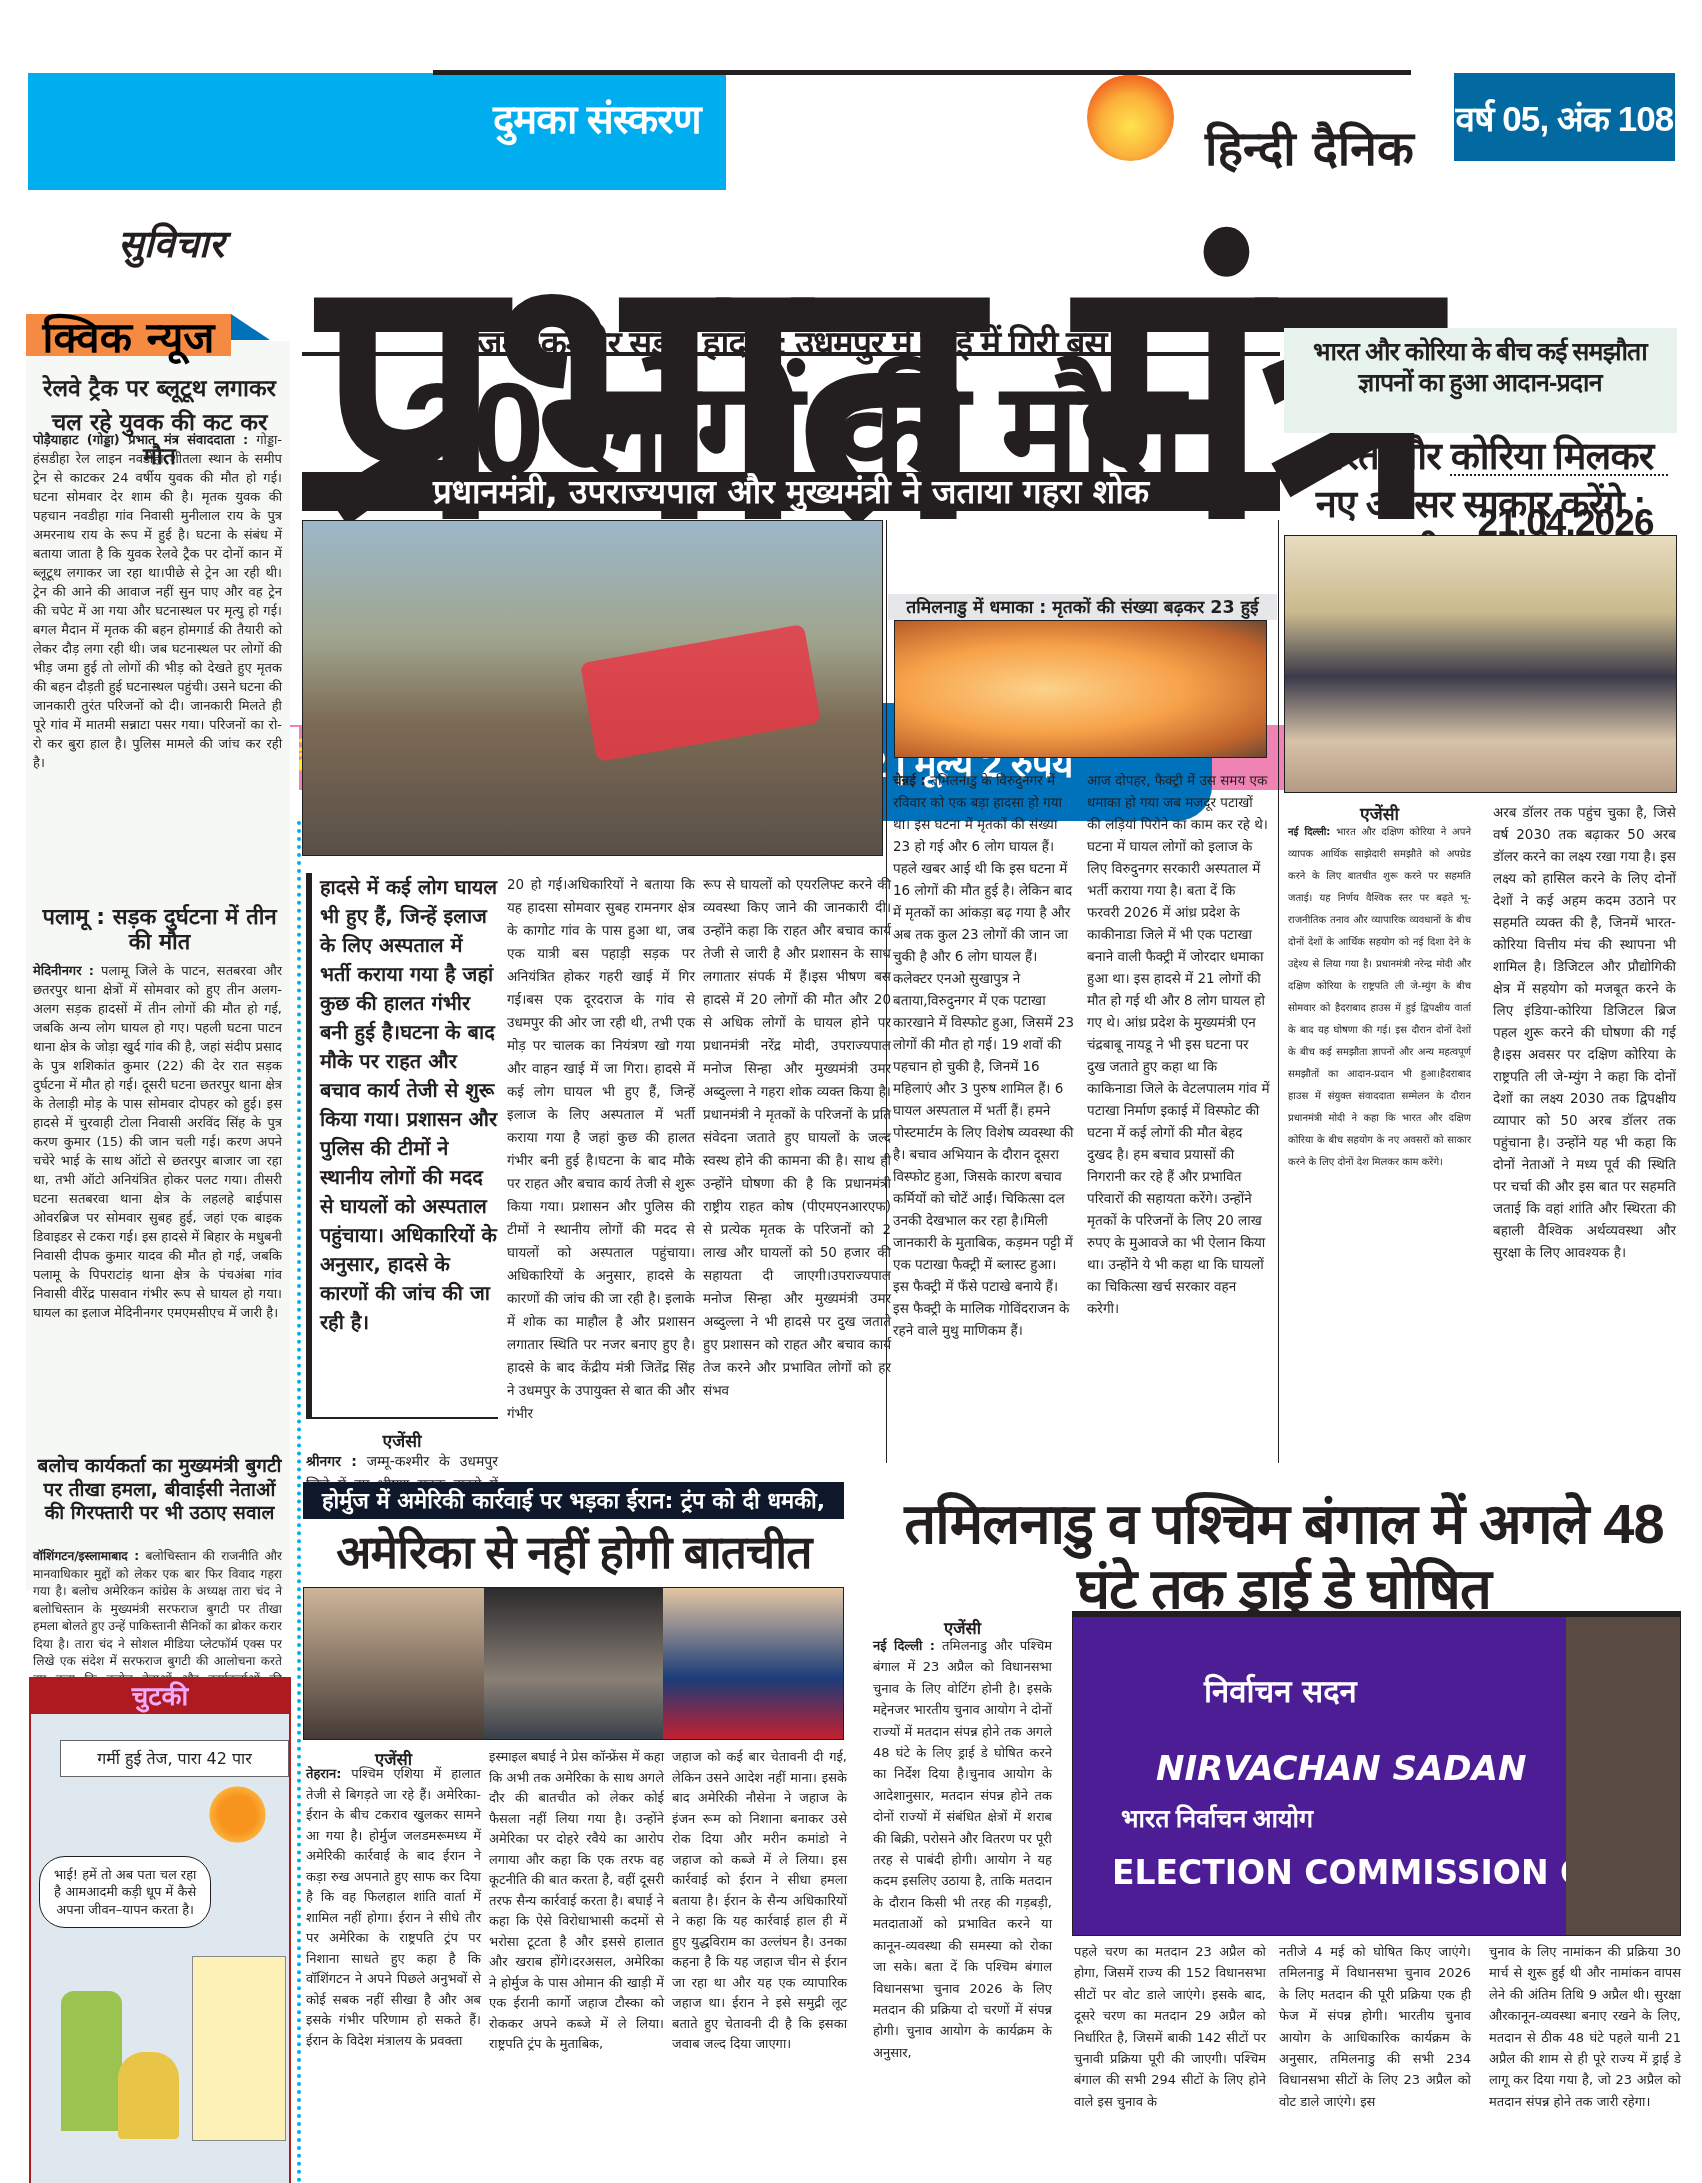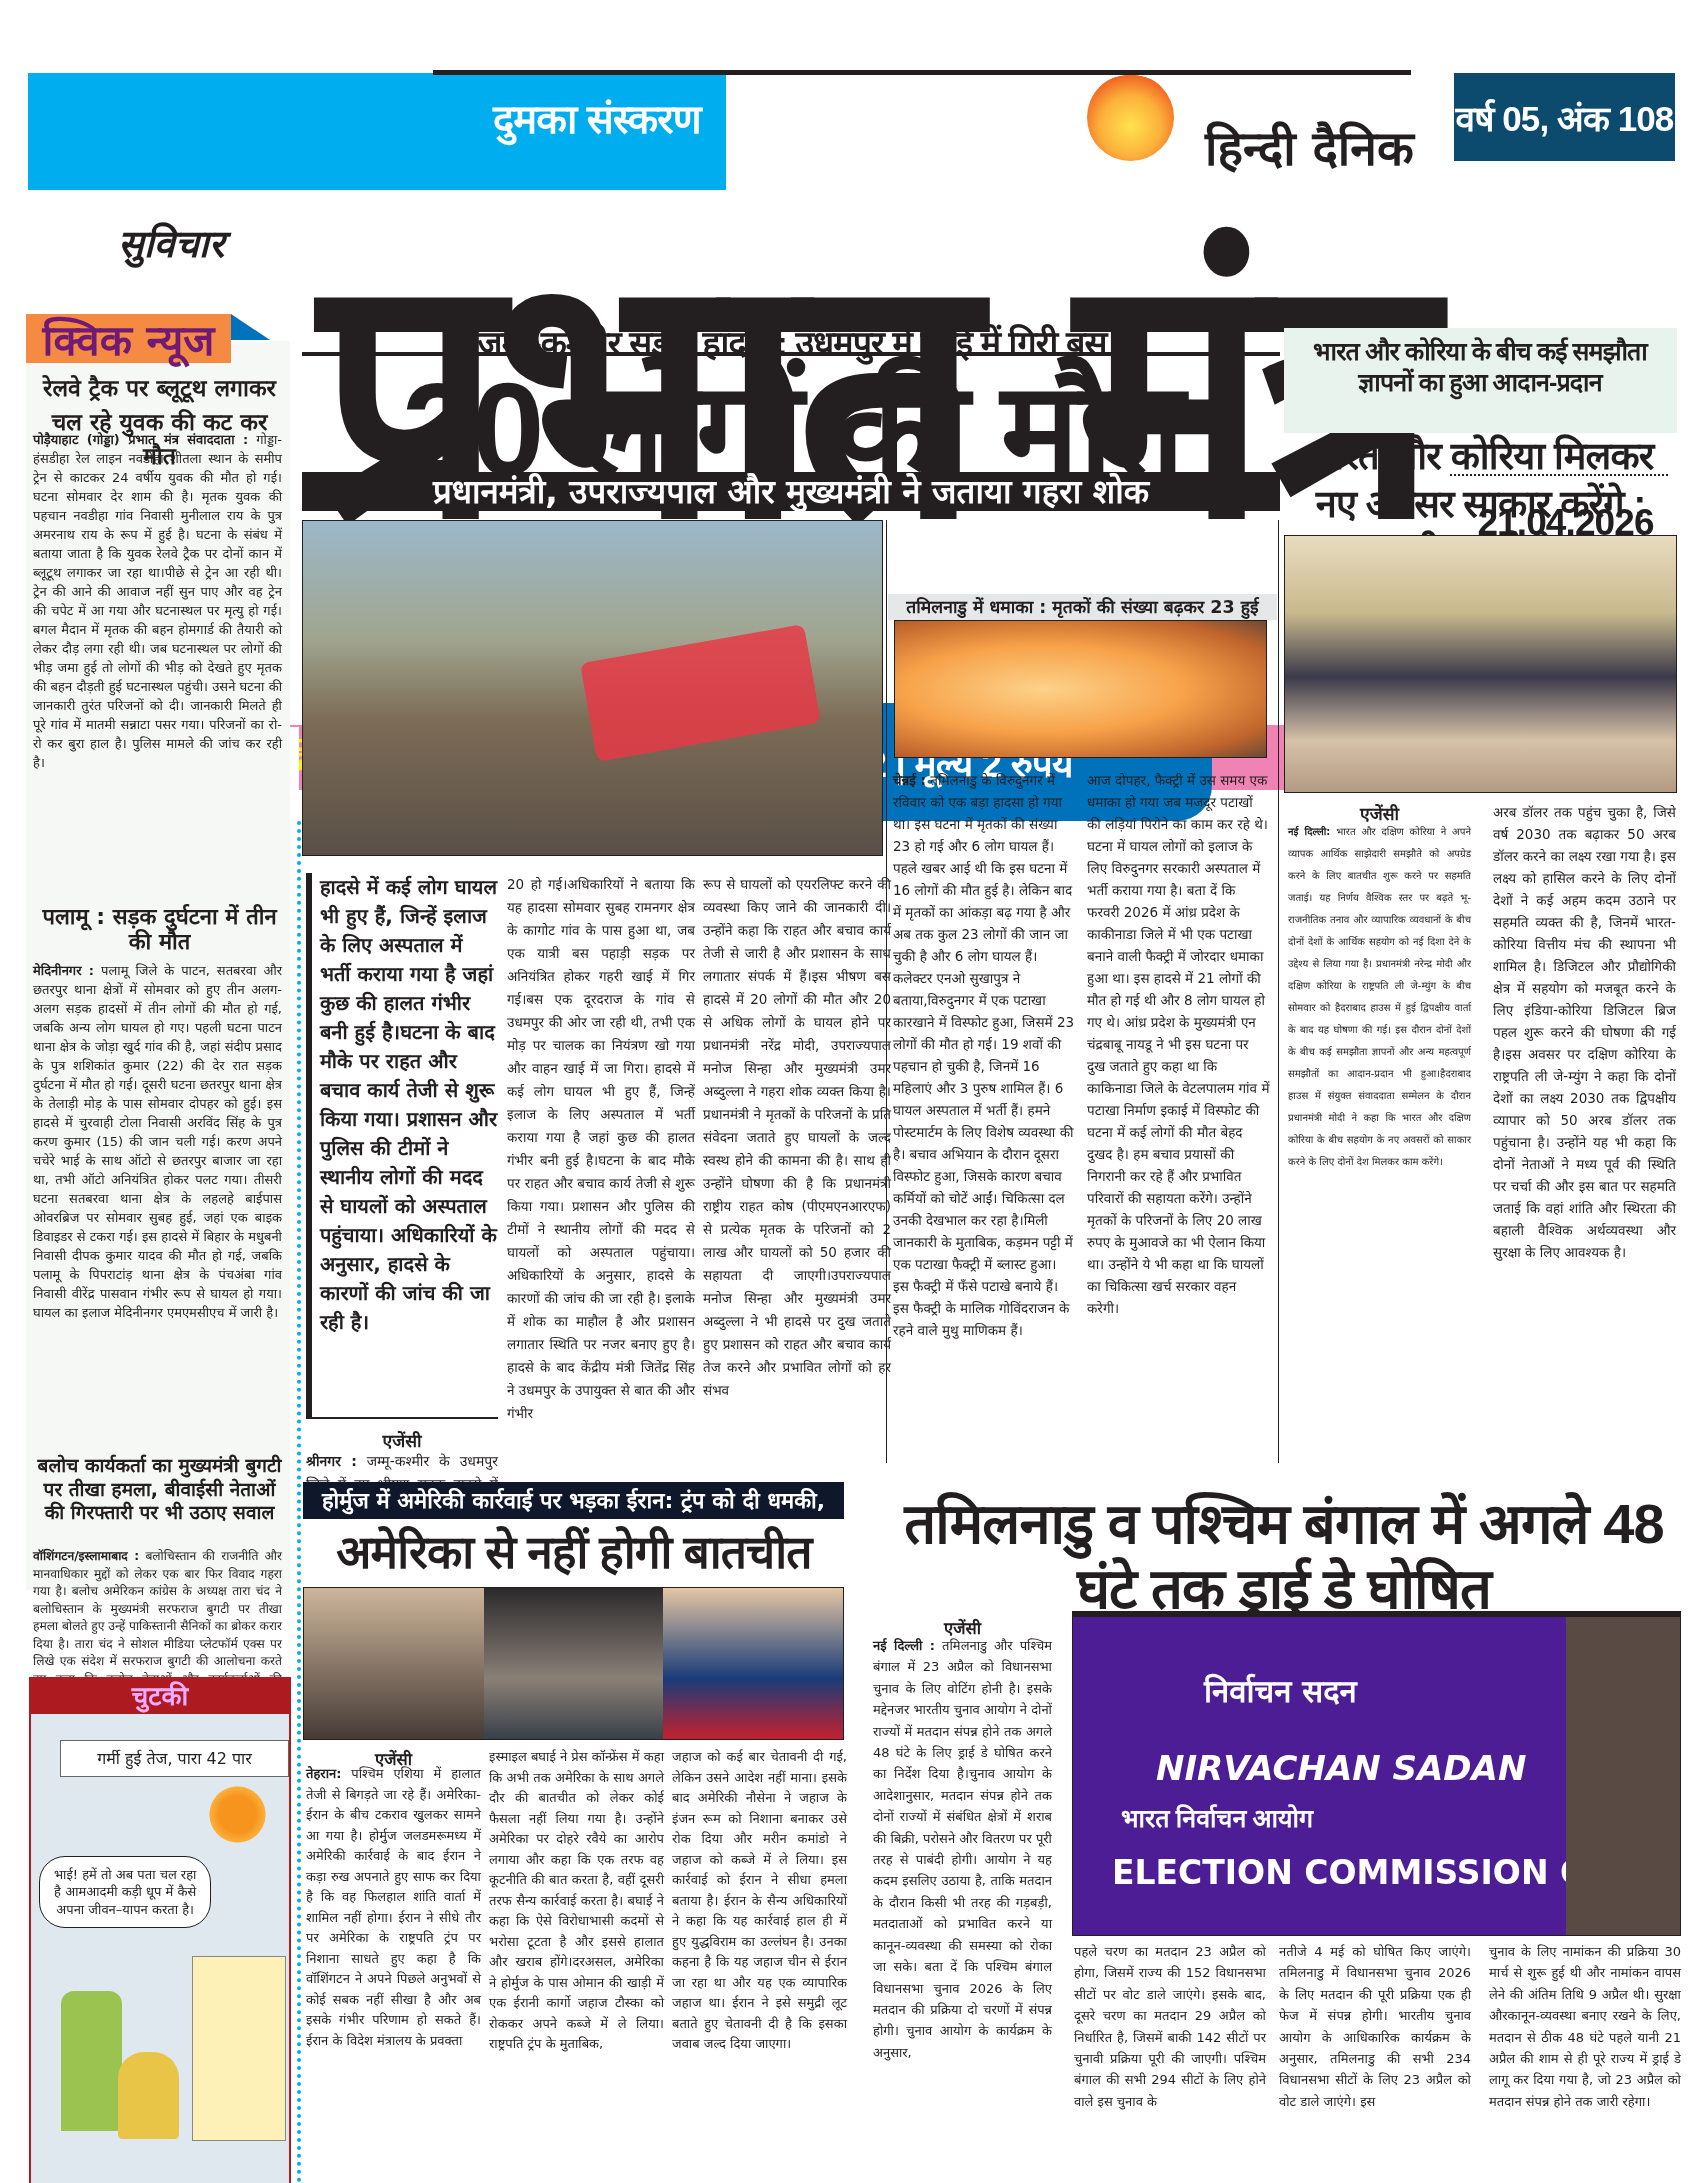--- a/index.html
+++ b/index.html
@@ -8,21 +8,21 @@
   .cond{font-family:"Liberation Sans",sans-serif;font-weight:bold;letter-spacing:-0.9px;}
   
   .edition-bar{left:28px;top:73px;width:698px;height:117px;background:#00aeef;}
   .edition-label{left:493px;top:90px;color:#fff;font-size:40px;font-weight:bold;}
   .top-rule{left:433px;top:70px;width:978px;height:5.2px;background:#231f20;}
   .suvichar-title{left:118px;top:216px;font-size:38px;font-weight:bold;color:#231f20;font-style:italic;}
   .suvichar-text{left:41px;top:341px;width:262px;font-size:21px;font-weight:bold;color:#6d6e71;text-align:center;line-height:31px;}
   .brand{left:319px;top:227px;font-size:323px;font-weight:bold;line-height:1;color:#231f20;letter-spacing:-8.7px;transform:scaleY(1.05);transform-origin:top left;}
   .sun{left:1087px;top:74px;width:87px;height:87px;border-radius:50%;background:radial-gradient(circle at 50% 60%,#ffe34d 0%,#fbb03b 45%,#f26522 75%,transparent 76%);}
   .hindi-daily{left:1205px;top:114px;font-size:48px;font-weight:bold;}
-  .issue-box{left:1454px;top:73px;width:221px;height:88px;background:#0c4a6e;color:#fff;font-size:35px;font-weight:bold;display:flex;align-items:center;justify-content:center;}
+  .issue-box{left:1454px;top:73px;width:221px;height:88px;background:#0369a1;color:#fff;font-size:35px;font-weight:bold;display:flex;align-items:center;justify-content:center;}
   .weekday{left:1454px;top:380px;width:223px;text-align:center;font-size:31px;font-weight:bold;}
   .dots1{left:1450px;top:474px;width:218px;border-top:2.6px dotted #231f20;}
   .date{left:1454px;top:502px;width:223px;text-align:center;font-size:37px;font-weight:bold;}
   .dots2{left:1450px;top:585px;width:218px;border-top:2.6px dotted #231f20;}
   .rni{left:1406px;top:609px;width:279px;text-align:center;font-size:25px;font-weight:bold;}
   .pink-bar{left:26px;top:725px;width:1633px;height:65px;background:#ef83b4;}
   .fresh-label{left:46px;top:734px;font-size:32px;color:#fff200;font-weight:bold;font-style:italic;}
   .hand-box{left:260px;top:727px;width:39px;height:63px;background:#fff;color:#e8412c;font-size:39px;text-align:center;line-height:63px;}
   .site{left:452px;top:736px;font-size:34px;color:#fff;font-weight:bold;font-style:italic;}
   .price-pill{left:657px;top:703px;width:555px;height:118px;background:#0072bc;border-radius:35px;color:#fff;font-size:37px;font-weight:bold;display:flex;align-items:center;justify-content:center;}
@@ -58,21 +58,21 @@
 
 <div class="abs pink-bar"></div>
 <div class="abs fresh-label">ताजा खबरों के लिए देखें</div>
 <div class="abs hand-box">☝</div>
 <div class="abs site">prabhatmantra.com</div>
 <div class="abs price-pill cond">पृष्ठ 12 | मूल्य 2 रुपये</div>
 
 <div class="abs col-divider" style="left:297px;top:821px;height:1834px;"></div>
 
 <div class="abs light-box" style="left:26px;top:341px;width:264px;height:1249px;"></div>
-<div class="abs" style="left:26px;top:314px;width:205px;height:49px;background:#f58a42;color:#701a75;font-size:42px;font-weight:bold;display:flex;align-items:center;justify-content:center;text-align:center;">क्विक न्यूज</div>
+<div class="abs" style="left:26px;top:314px;width:205px;height:42px;background:#f58a42;color:#000000;font-size:42px;font-weight:bold;display:flex;align-items:center;justify-content:center;text-align:center;">क्विक न्यूज</div>
 <div class="abs" style="left:231px;top:314px;width:0;height:0;border-left:39px solid #0072bc;border-top:26px solid transparent;"></div>
 
 <div class="abs headline" style="left:33px;top:371px;width:253px;font-size:23px;line-height:34px;">रेलवे ट्रैक पर ब्लूटूथ लगाकर चल रहे युवक की कट कर मौत</div>
 <div class="abs body" style="left:33px;top:430px;width:249px;font-size:13px;line-height:19px;">
   <b>पोड़ैयाहाट (गोड्डा) प्रभात मंत्र संवाददाता :</b>
   <span>गोड्डा-हंसडीहा रेल लाइन नवडीहा शीतला स्थान के समीप ट्रेन से काटकर 24 वर्षीय युवक की मौत हो गई। घटना सोमवार देर शाम की है। मृतक युवक की पहचान नवडीहा गांव निवासी मुनीलाल राय के पुत्र अमरनाथ राय के रूप में हुई है। घटना के संबंध में बताया जाता है कि युवक रेलवे ट्रैक पर दोनों कान में ब्लूटूथ लगाकर जा रहा था।पीछे से ट्रेन आ रही थी। ट्रेन की आने की आवाज नहीं सुन पाए और वह ट्रेन की चपेट में आ गया और घटनास्थल पर मृत्यु हो गई। बगल मैदान में मृतक की बहन होमगार्ड की तैयारी को लेकर दौड़ लगा रही थी। जब घटनास्थल पर लोगों की भीड़ जमा हुई तो लोगों की भीड़ को देखते हुए मृतक की बहन दौड़ती हुई घटनास्थल पहुंची। उसने घटना की जानकारी तुरंत परिजनों को दी। जानकारी मिलते ही पूरे गांव में मातमी सन्नाटा पसर गया। परिजनों का रो-रो कर बुरा हाल है। पुलिस मामले की जांच कर रही है।</span>
 </div>
 
 <div class="abs headline" style="left:33px;top:904px;width:253px;font-size:22px;line-height:25px;">पलामू : सड़क दुर्घटना में तीन की मौत</div>
 <div class="abs body" style="left:33px;top:961px;width:249px;font-size:13px;line-height:19px;">

